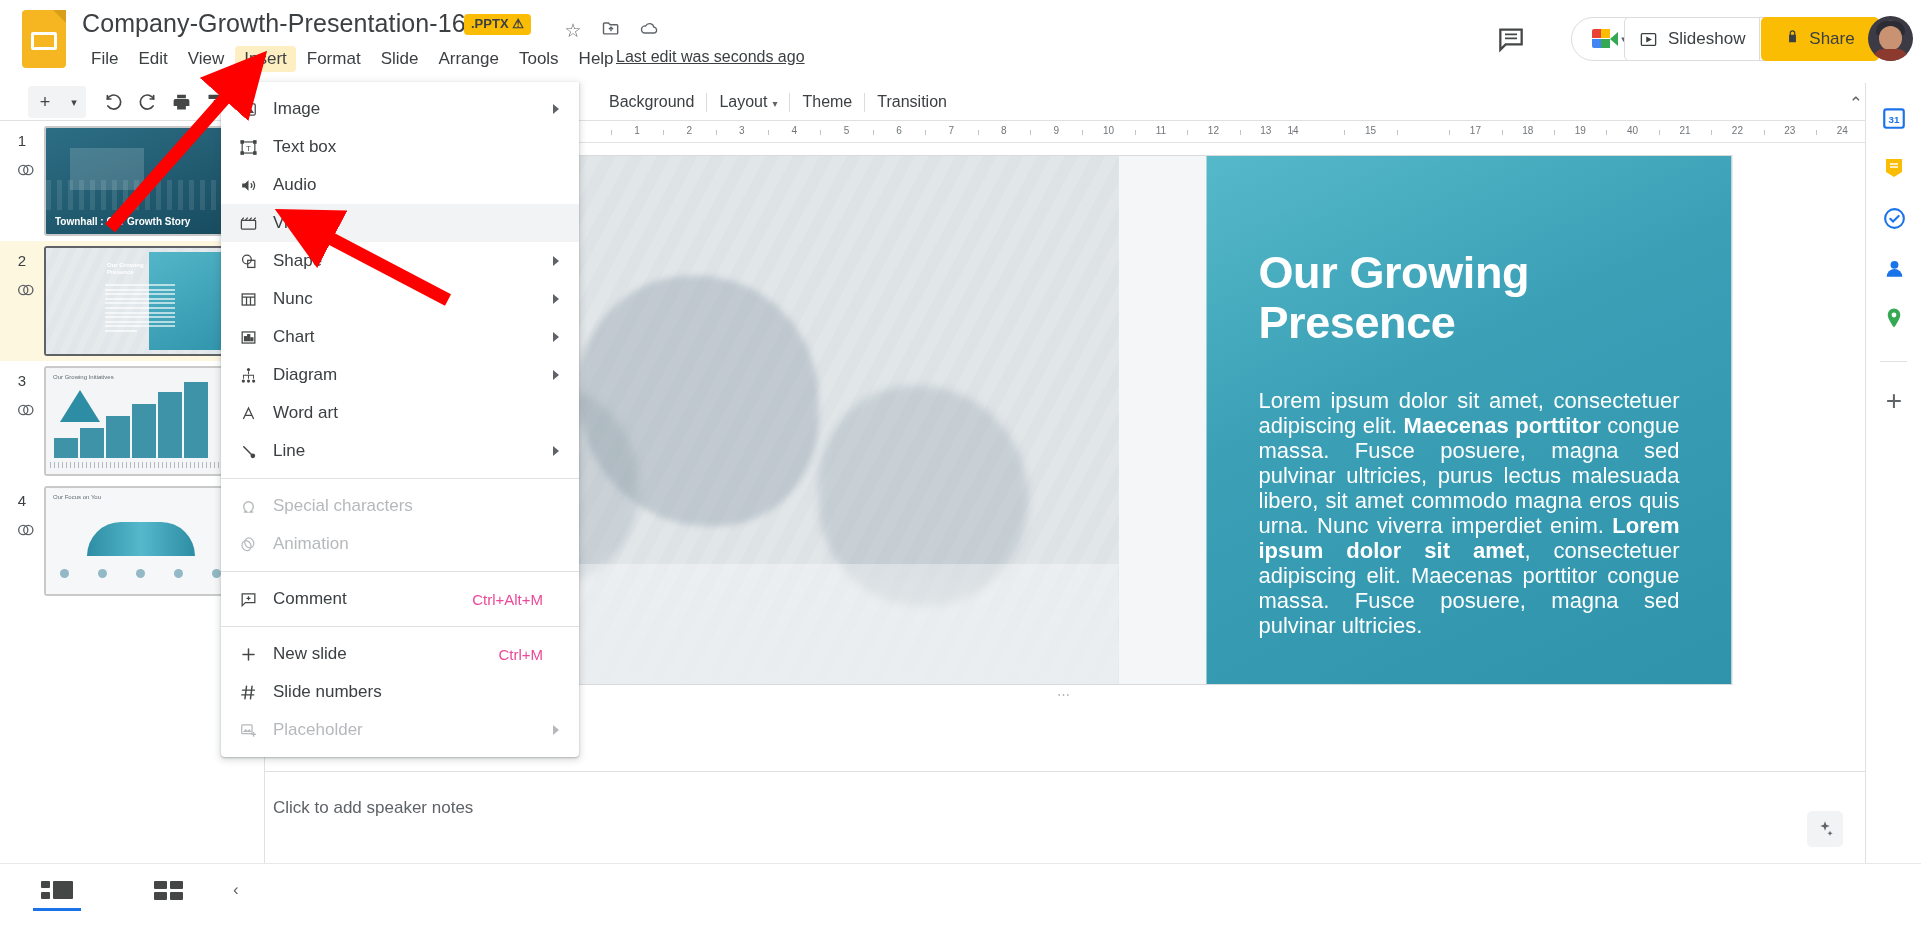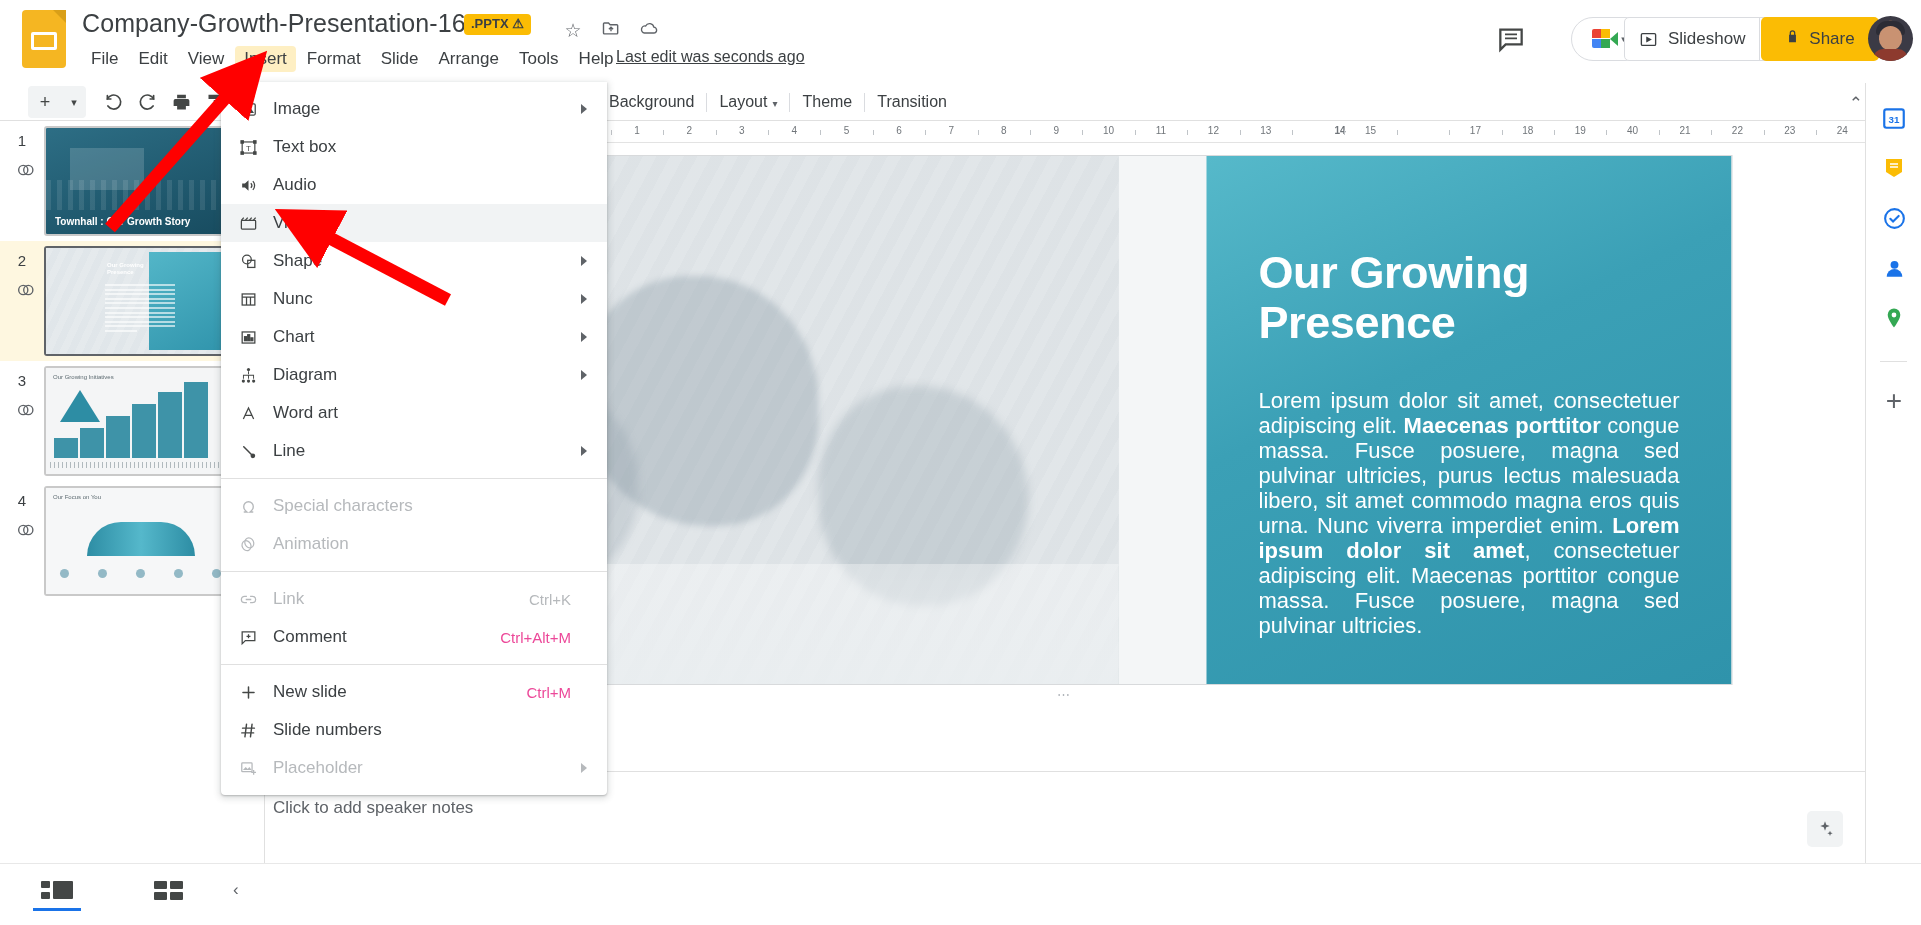--- a/index.html
+++ b/index.html
@@ -216,21 +216,21 @@
   #bottombar { position: absolute; left: 0; bottom: 0; width: 1921px; height: 62px;
     background: #fff; border-top: 1px solid #e8e8e8; }
   #bb-filmstrip { position: absolute; left: 40px; top: 14px; width: 34px; height: 26px;
     cursor: pointer; }
   #bb-underline { position: absolute; left: 33px; top: 44px; width: 48px; height: 3px; background: #1a73e8; }
   #bb-grid { position: absolute; left: 152px; top: 14px; width: 34px; height: 26px; cursor: pointer; }
   #bb-collapse { position: absolute; left: 233px; top: 16px; color: #5f6368; font-size: 17px; cursor: pointer; }
 
   
   #insert-menu {
-    position: absolute; left: 221px; top: 82px; width: 386px;
+    position: absolute; left: 221px; top: 82px; width: 358px;
     background: #fff; border-radius: 0 0 4px 4px;
     box-shadow: 0 2px 6px 2px rgba(60,64,67,.15), 0 1px 2px rgba(60,64,67,.3);
     padding: 8px 0; z-index: 50;
   }
   .mi { position: relative; display: flex; align-items: center; height: 38px;
     padding: 0 16px 0 18px; cursor: pointer; }
   .mi.hl { background: #f1f3f4; }
   .mi.disabled { cursor: default; }
   .mi .ic { width: 34px; display: flex; align-items: center; color: #444746; font-size: 17px; }
   .mi .lbl { font-size: 17px; color: #3c4043; white-space: nowrap; }
@@ -495,21 +495,21 @@
         <span class="ruler-num" style="left: 791.2px;">9</span>
         <span class="ruler-tick" style="left: 765px;"></span>
         <span class="ruler-num" style="left: 843.6px;">10</span>
         <span class="ruler-tick" style="left: 817.4px;"></span>
         <span class="ruler-num" style="left: 896px;">11</span>
         <span class="ruler-tick" style="left: 869.8px;"></span>
         <span class="ruler-num" style="left: 948.4px;">12</span>
         <span class="ruler-tick" style="left: 922.2px;"></span>
         <span class="ruler-num" style="left: 1000.8px;">13</span>
         <span class="ruler-tick" style="left: 974.6px;"></span>
-        <span class="ruler-num" style="left: 1075px; font-weight: bold;">14</span>
+        <span class="ruler-num" style="left: 1028px;">14</span>
         <span class="ruler-tick" style="left: 1027px;"></span>
         <span class="ruler-num" style="left: 1105.6px;">15</span>
         <span class="ruler-tick" style="left: 1079.4px;"></span>
         <span class="ruler-num" style="left: 1112px; margin-top: 20px;">16</span>
         <span class="ruler-tick" style="left: 1131.8px;"></span>
         <span class="ruler-num" style="left: 1210.4px;">17</span>
         <span class="ruler-tick" style="left: 1184.2px;"></span>
         <span class="ruler-num" style="left: 1262.8px;">18</span>
         <span class="ruler-tick" style="left: 1236.6px;"></span>
         <span class="ruler-num" style="left: 1315.2px;">19</span>
@@ -728,29 +728,20 @@
     <div class="mi disabled">
       <span class="ic">
         <svg width="19" height="19" viewBox="0 0 24 24" fill="none" stroke="currentColor" stroke-width="1.5">
           <ellipse cx="13" cy="10" rx="5.5" ry="6.5" transform="rotate(-25 13 10)"></ellipse>
           <ellipse cx="9.5" cy="13.5" rx="5.5" ry="6.5" transform="rotate(-25 9.5 13.5)"></ellipse>
         </svg>
       </span>
       <span class="lbl">Animation</span>
     </div>
     <div class="m-sep"></div>
-    <div class="mi disabled">
-      <span class="ic">
-        <svg width="19" height="19" viewBox="0 0 24 24" fill="none" stroke="currentColor" stroke-width="1.6">
-          <path d="M10 8H7a4 4 0 0 0 0 8h3M14 8h3a4 4 0 0 1 0 8h-3M8.5 12h7"></path>
-        </svg>
-      </span>
-      <span class="lbl">Link</span>
-      <span class="sc">Ctrl+K</span>
-    </div>
     <div class="mi">
       <span class="ic">
         <svg width="19" height="19" viewBox="0 0 24 24" fill="none" stroke="currentColor" stroke-width="1.6">
           <path d="M4 5h16v11H8l-4 4z"></path>
           <path d="M12 8v5M9.5 10.5h5"></path>
         </svg>
       </span>
       <span class="lbl">Comment</span>
       <span class="sc">Ctrl+Alt+M</span>
     </div>

